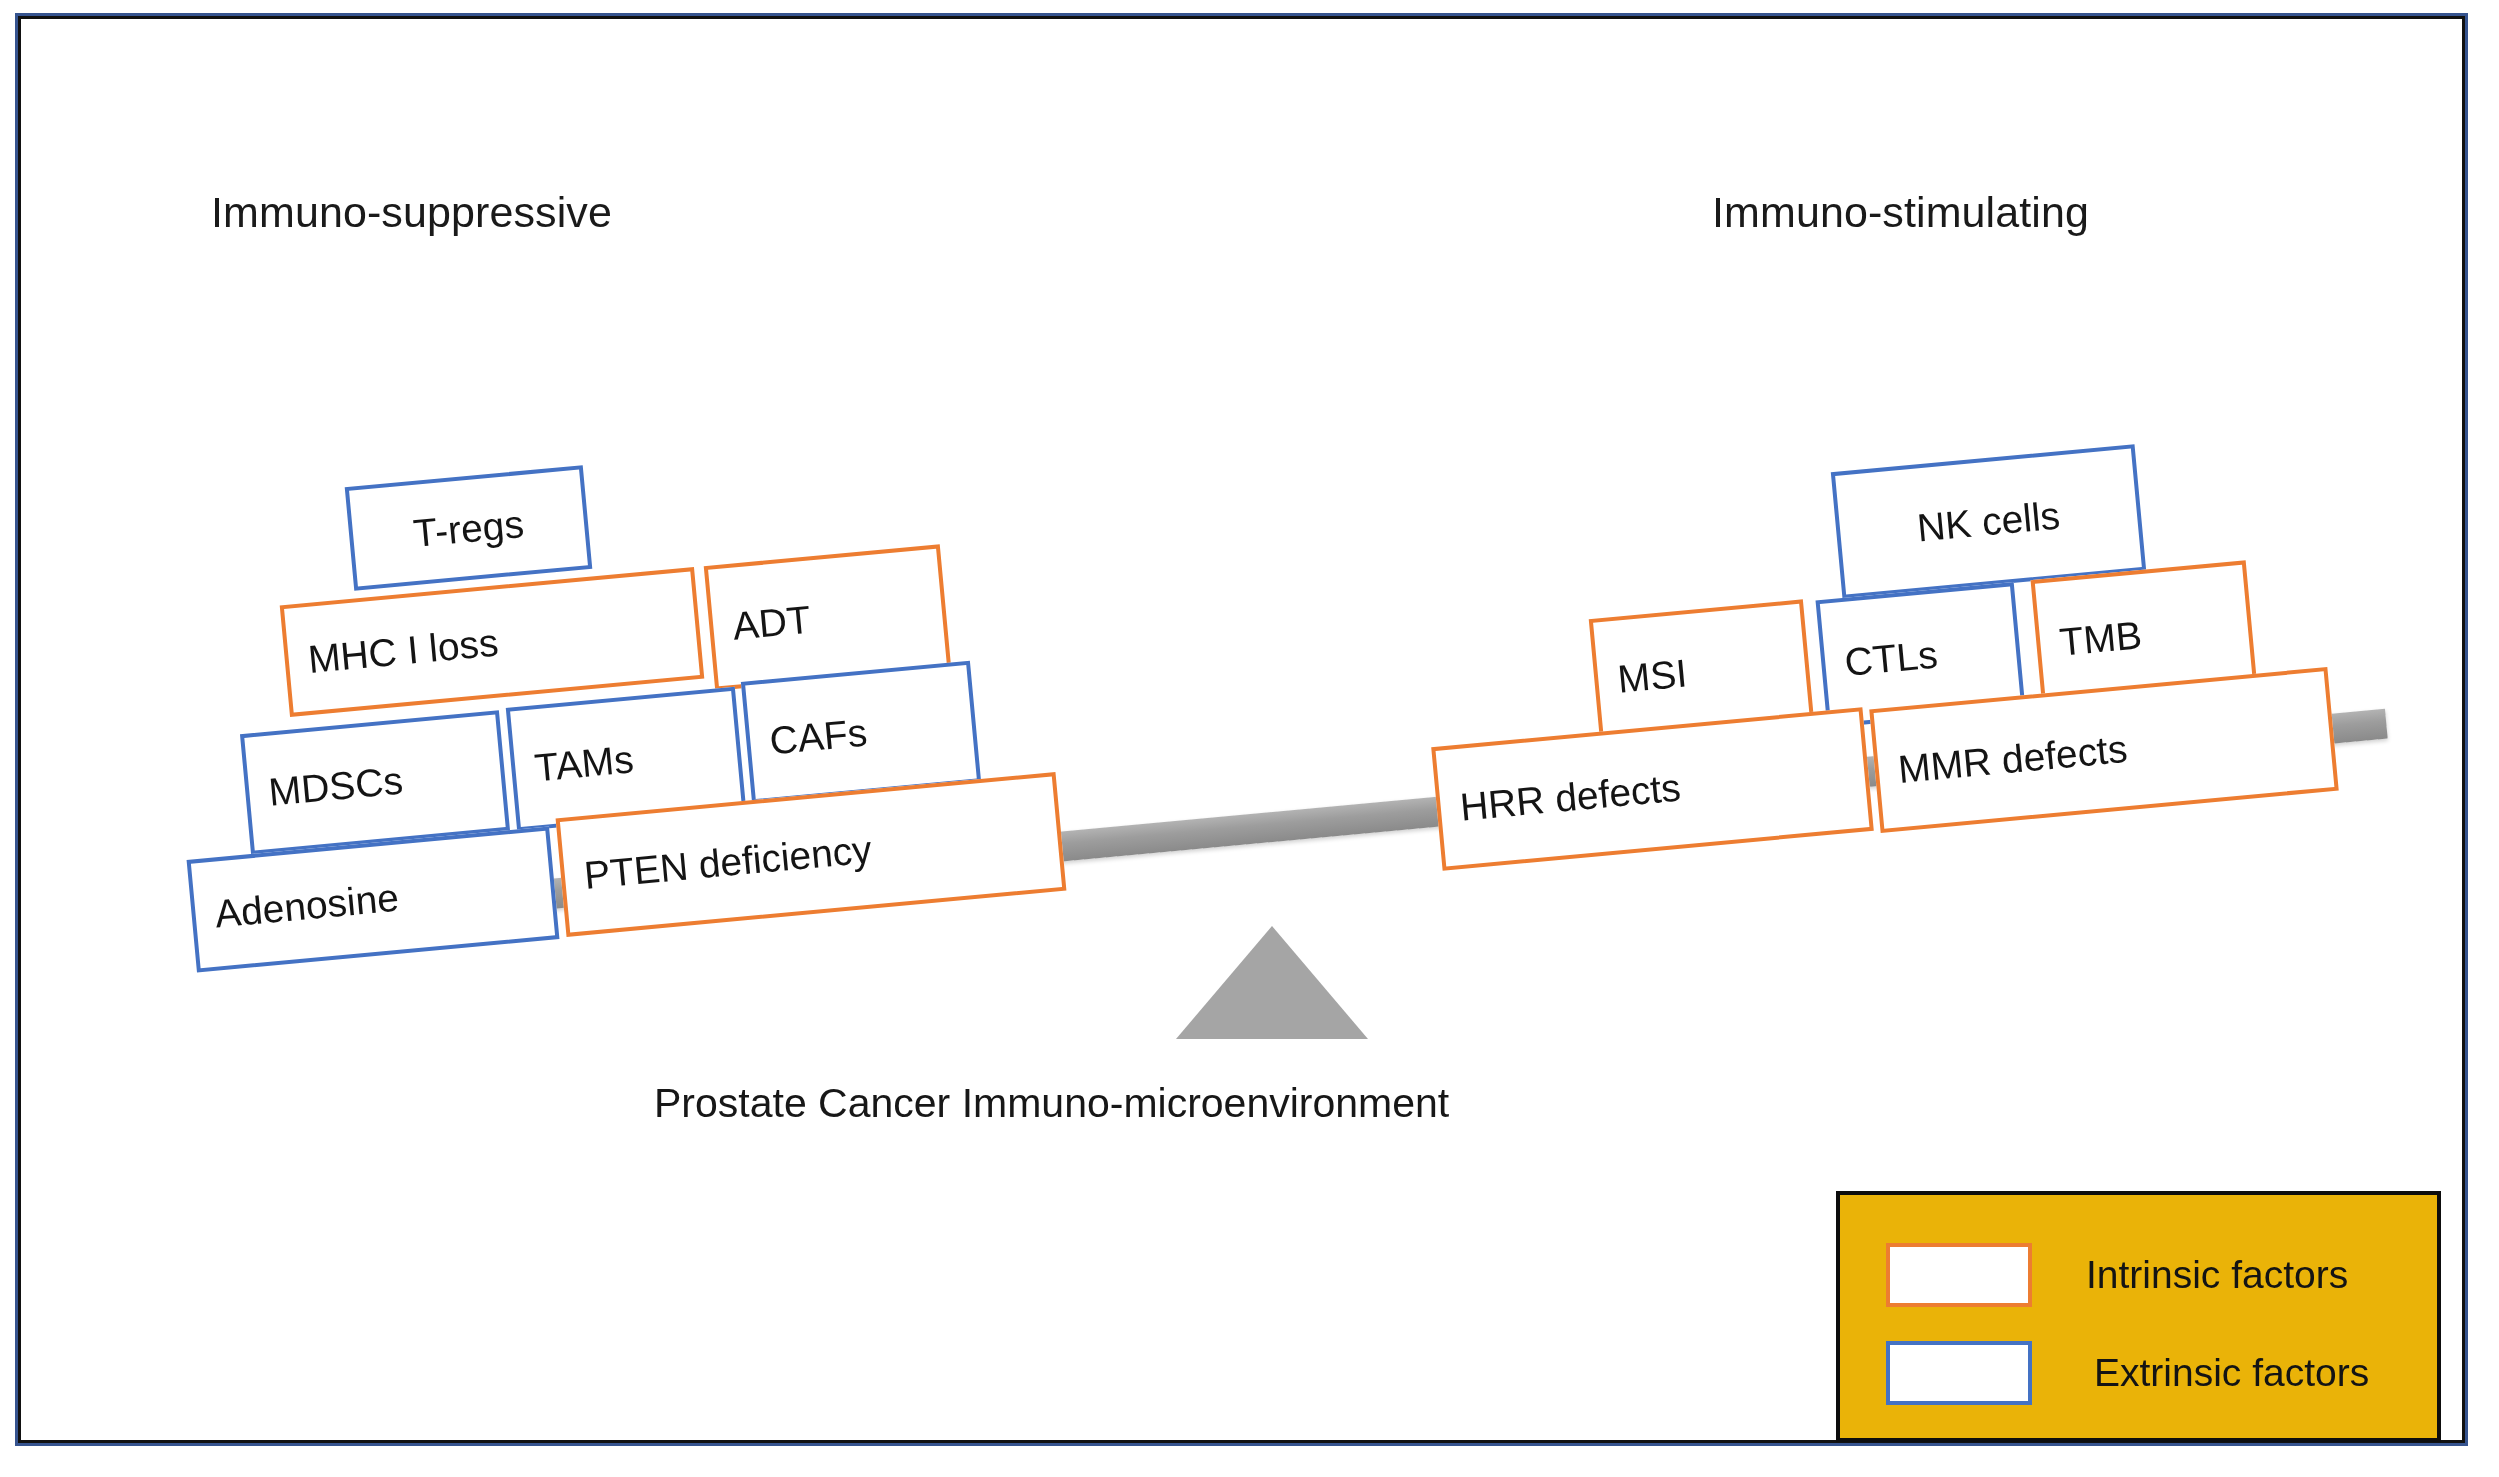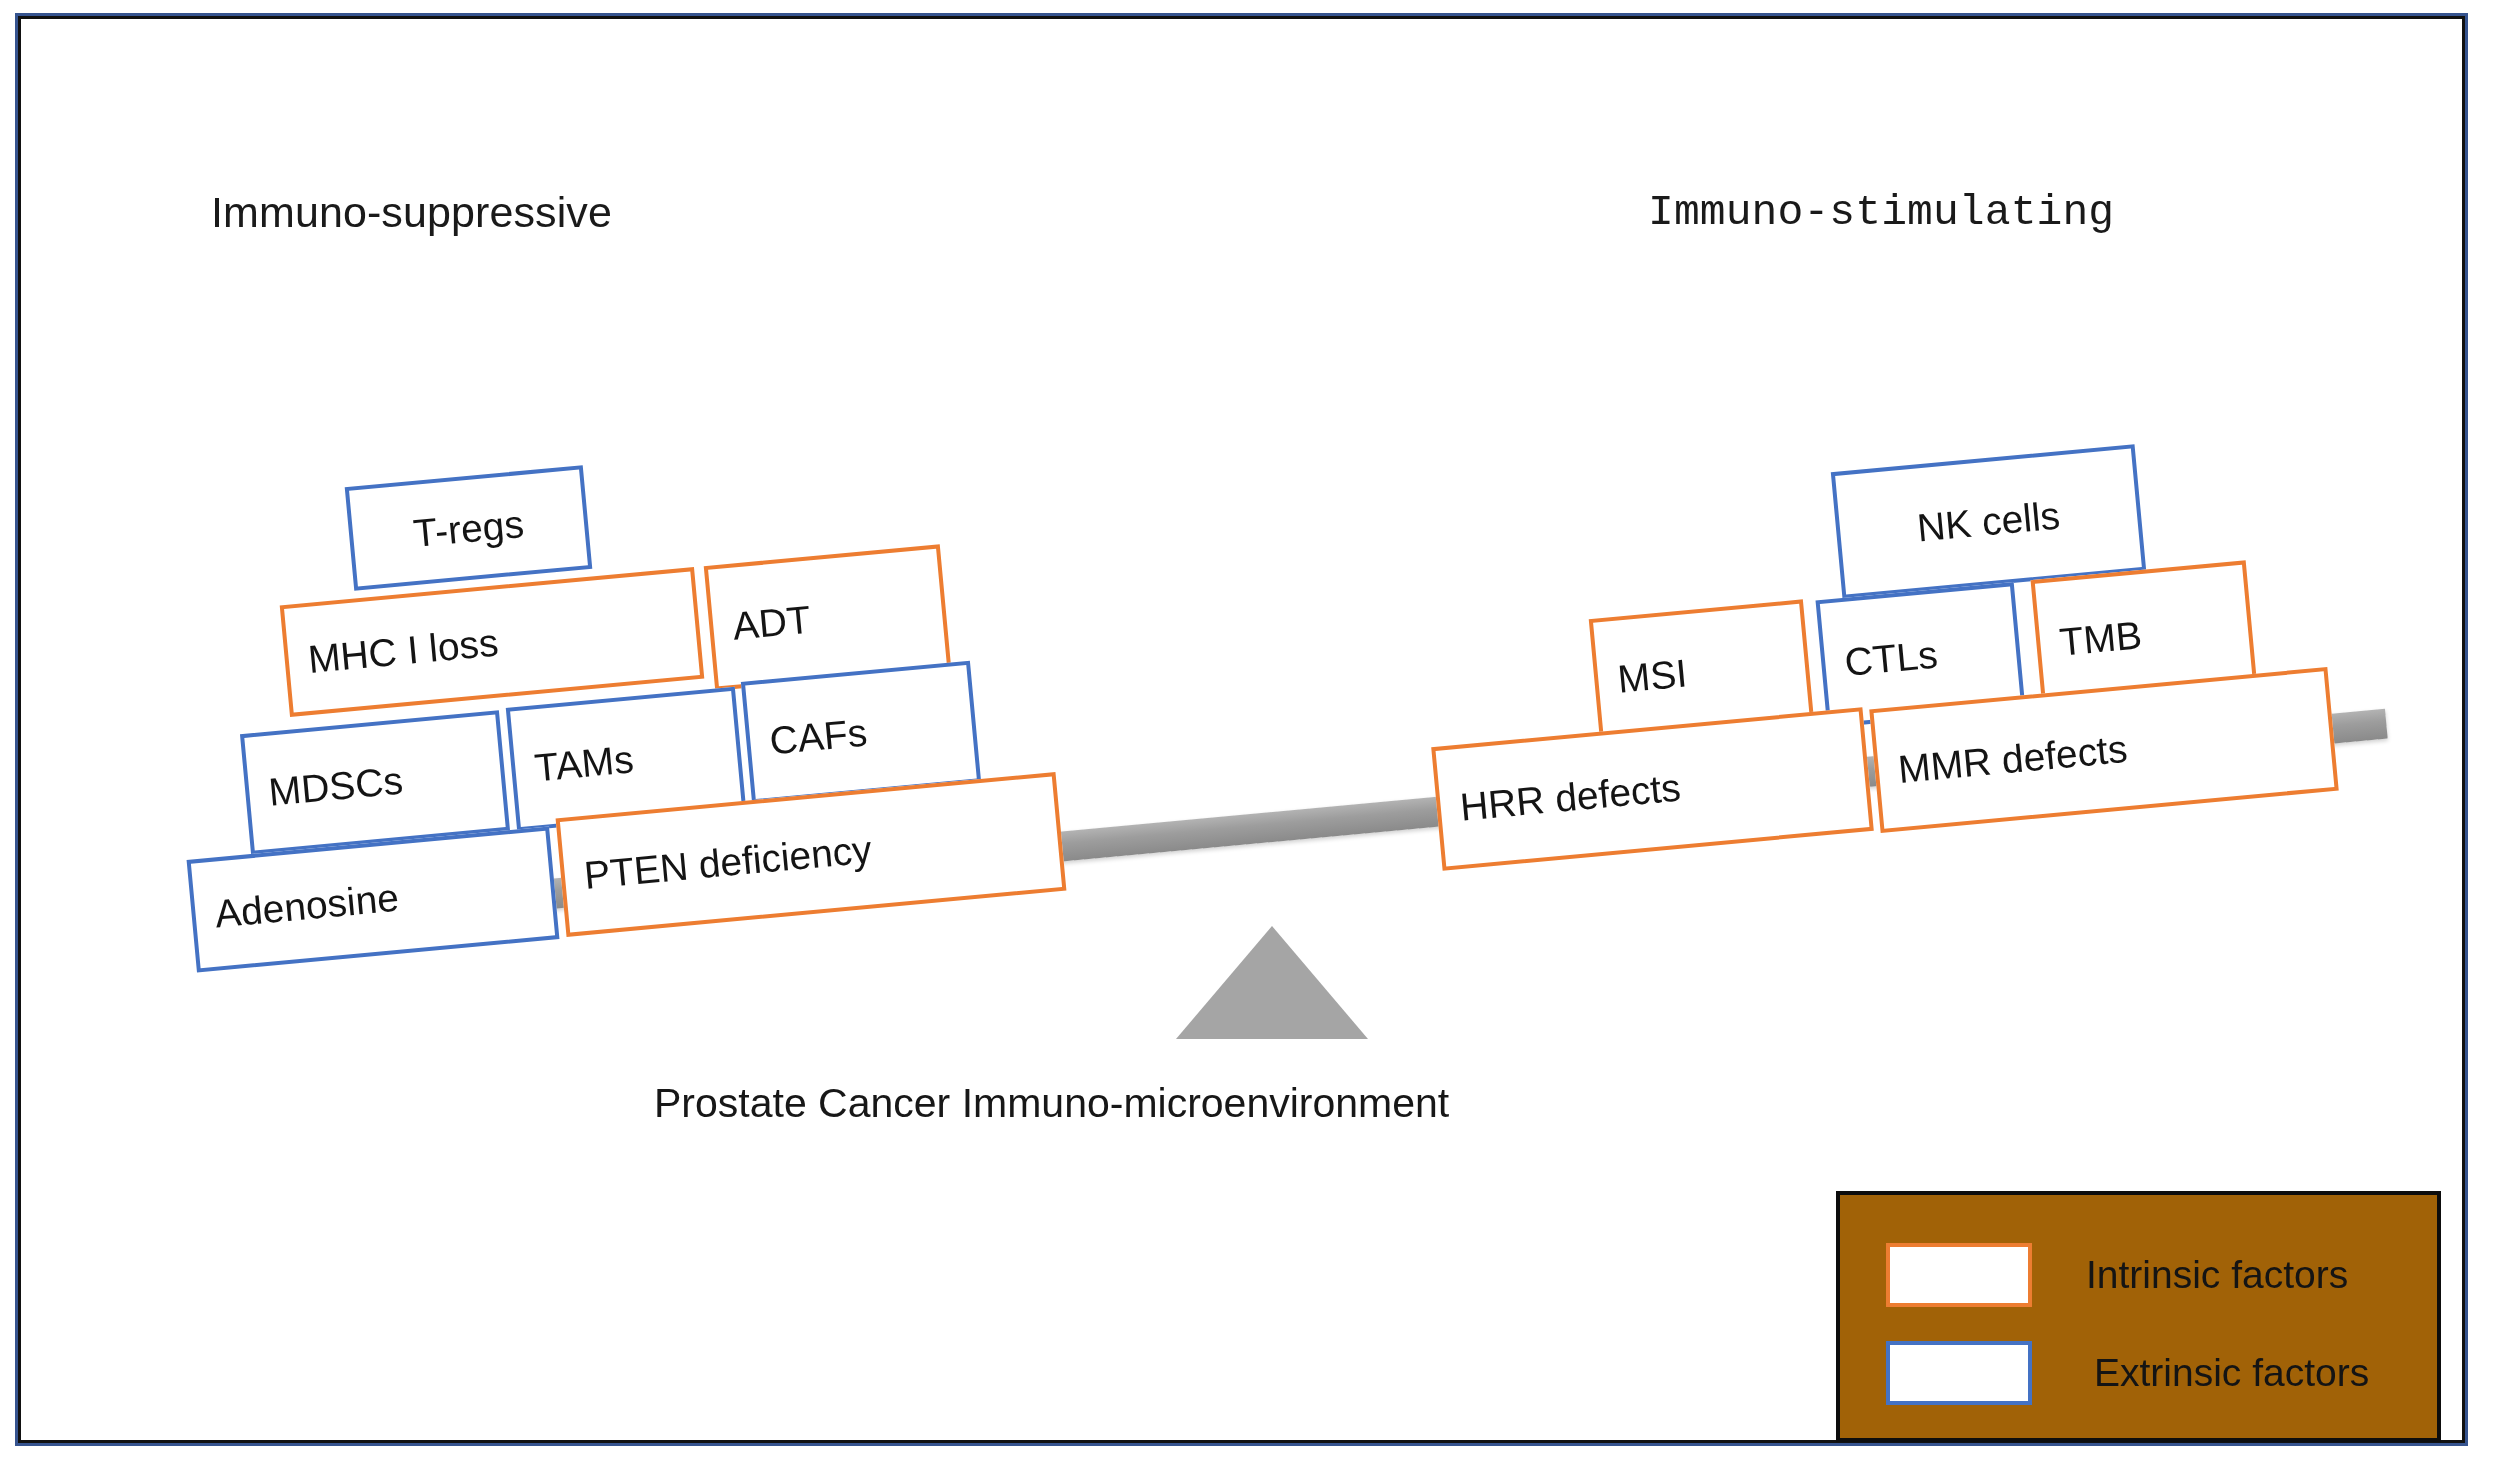--- a/index.html
+++ b/index.html
@@ -11,21 +11,21 @@
     position:absolute;left:18px;top:16.4px;width:2447px;height:1427px;
     background:#ffffff;
     border:3.7px solid #111111;
     outline:3px solid #36548f;
     box-sizing:border-box;
   }
   .hdr{
     position:absolute;color:#1a1a1a;font-size:43px;letter-spacing:0.1px;white-space:nowrap;
   }
   #hdr-left{left:190px;top:169px;}
-  #hdr-right{left:1627px;top:169px;font-family:Liberation Mono, monospace;}
+  #hdr-right{left:1691px;top:169px;}
 
   
   #beam{
     position:absolute;left:176px;top:791px;width:2194px;height:30px;
     background:linear-gradient(to bottom,#b3b3b3 0%,#9d9d9d 40%,#8a8a8a 100%);
     transform-origin:50% 50%;
     transform:rotate(-5.3deg);
     box-shadow:0 2.2px 4.5px rgba(0,0,0,.18);
   }
   #fulcrum{
@@ -44,21 +44,21 @@
     color:#141414;white-space:nowrap;
   }
   .bx.orange{border:4.5px solid #ED7D31;}
   .bx.blue{border:4.5px solid #4472C4;}
   .bx > span{padding-left:19.4px;font-size:39px;line-height:1;}
   .bx.ctr > span{padding-left:0;width:100%;text-align:center;}
 
   
   #legend{
     position:absolute;left:1815px;top:1172px;width:605px;height:251px;
-    background:#a16207;border:4.5px solid #0d0d0d;box-sizing:border-box;
+    background:#eab308;border:4.5px solid #0d0d0d;box-sizing:border-box;
   }
   .lg-row{position:absolute;display:flex;align-items:center;}
   #lg-row-1{left:46px;top:48px;}
   #lg-row-2{left:46px;top:146px;gap:8px;}
   .swatch{width:146px;height:64px;background:#fff;box-sizing:border-box;}
   .swatch.orange{border:4.5px solid #ED7D31;}
   .swatch.blue{border:4.5px solid #4472C4;}
   .lg-label{margin-left:54px;font-size:39px;color:#141414;white-space:nowrap;}
 </style>
 </head>

